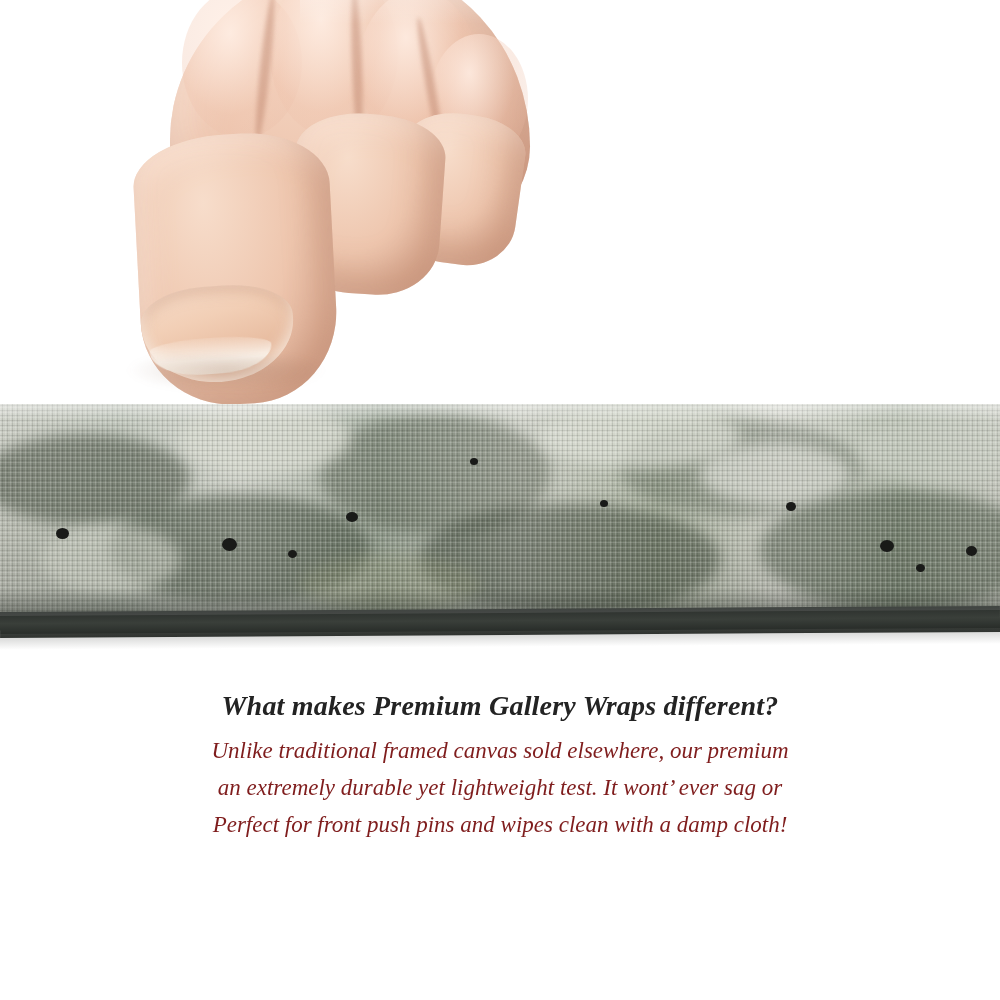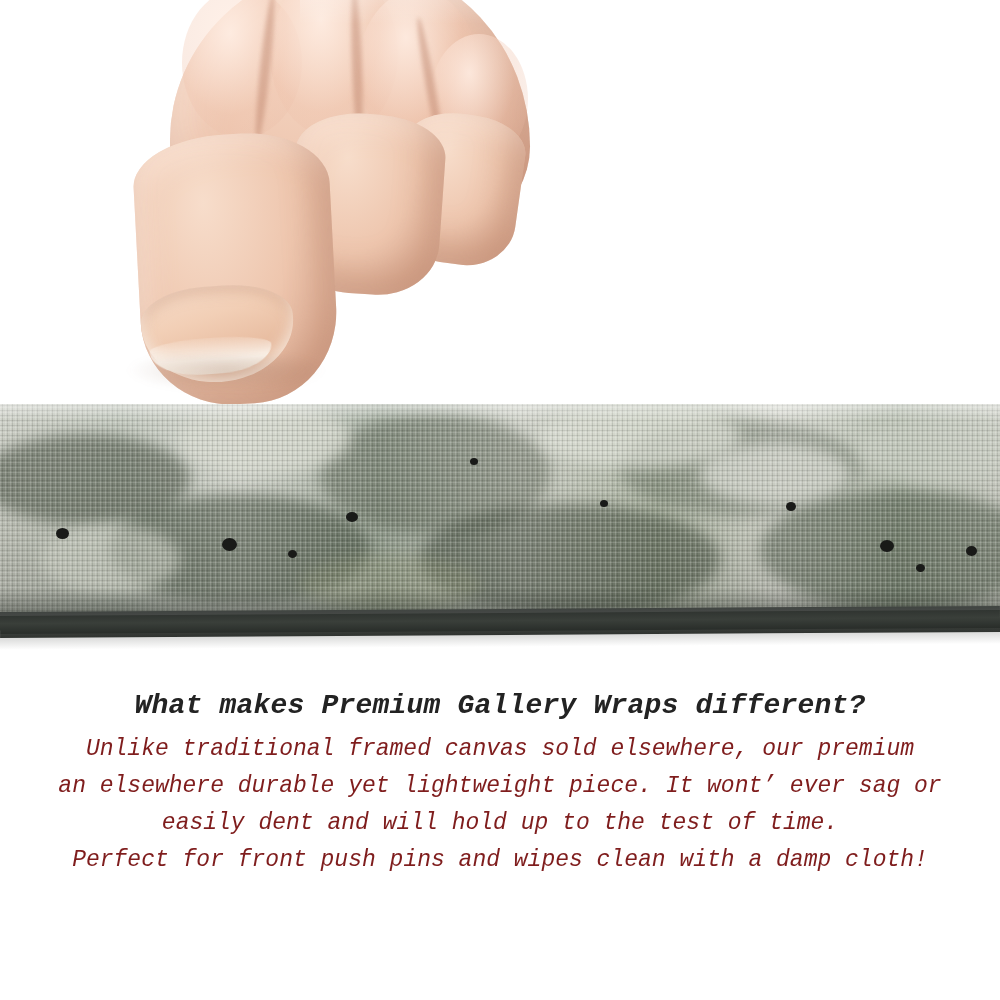--- a/index.html
+++ b/index.html
@@ -218,21 +218,21 @@
   }
 
   
   .caption {
     position: absolute;
     left: 0;
     top: 690px;
     width: 1000px;
     text-align: center;
     color: #2b2b2b;
-    font-family: Liberation Mono, monospace;
+    font-family: Liberation Serif, serif;
     font-style: italic;
   }
   .caption-title {
     font-size: 28px;
     font-weight: 600;
     letter-spacing: 0.2px;
     margin: 0 0 10px 0;
     color: #232323;
   }
   .caption-line {
@@ -303,18 +303,17 @@
 
     <div class="edge-strip">
       <div class="edge-strip-hi"></div>
     </div>
     <div class="drop-shadow"></div>
   </div>
 
   <div class="caption">
     <div class="caption-title">What makes Premium Gallery Wraps different?</div>
     <p class="caption-line">Unlike traditional framed canvas sold elsewhere, our premium</p>
-    <p class="caption-line">an elsewhere durable yet lightweight piece. It wont’ ever sag or</p>
-    <p class="caption-line">easily dent and will hold up to the test of time.</p>
+    <p class="caption-line">an extremely durable yet lightweight test. It wont’ ever sag or</p>
     <p class="caption-line">Perfect for front push pins and wipes clean with a damp cloth!</p>
   </div>
 
 </div>
 
 </body></html>

